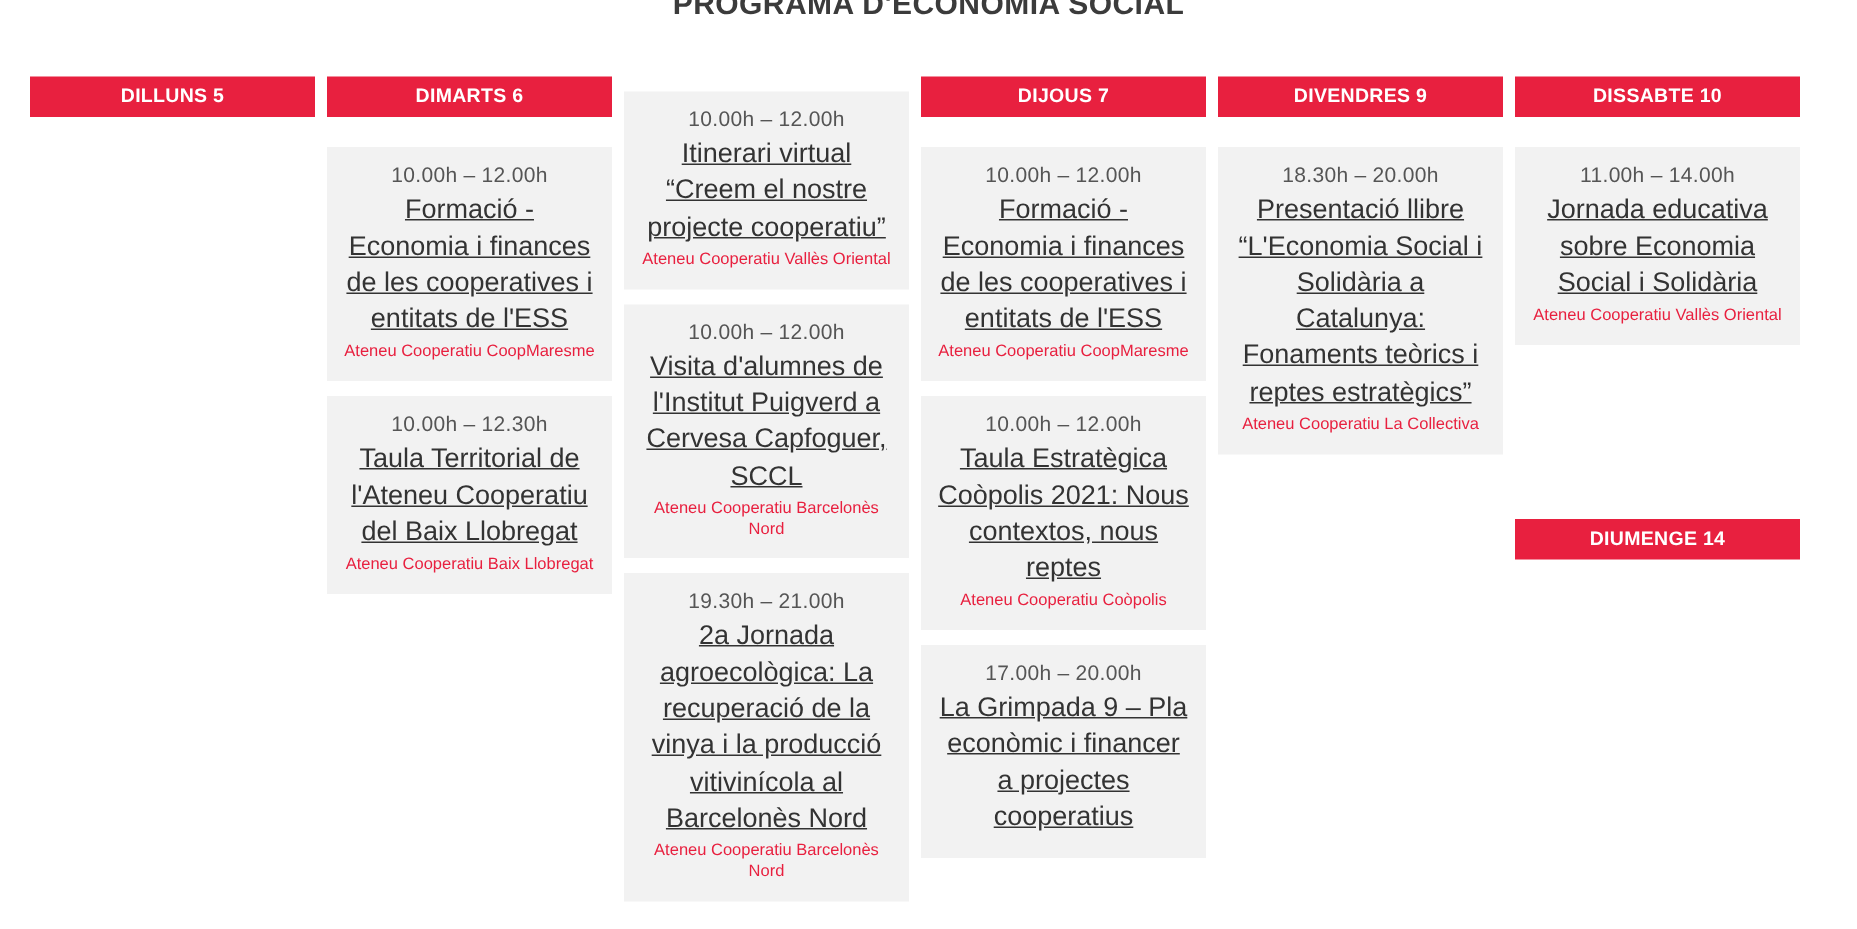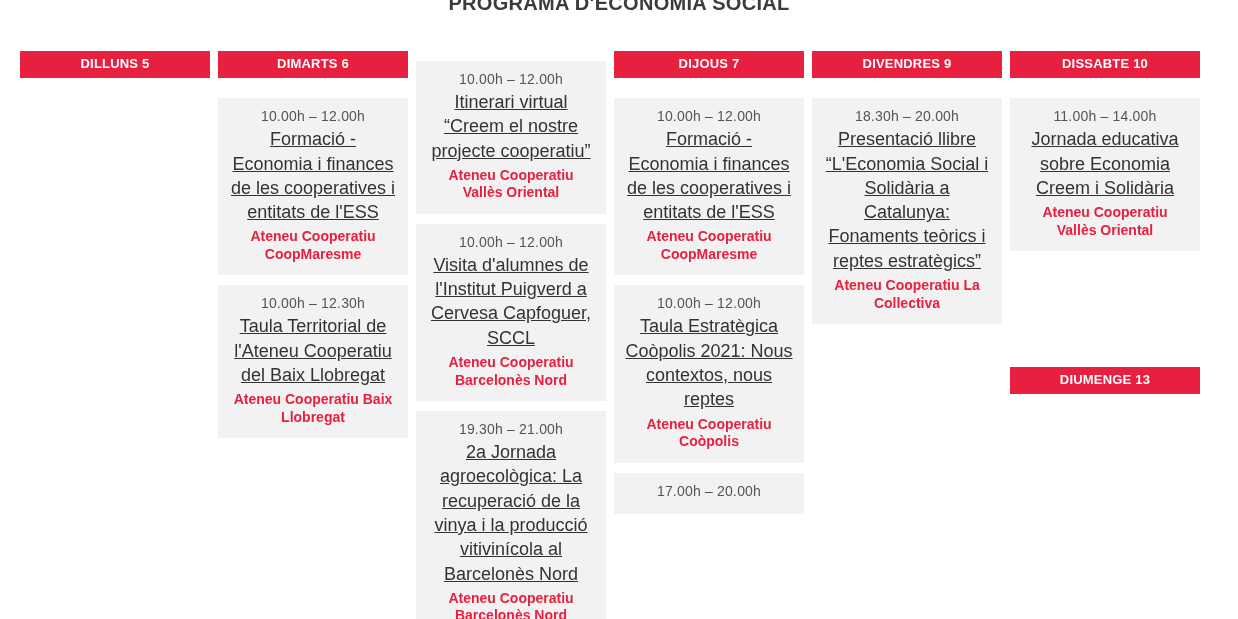--- a/index.html
+++ b/index.html
@@ -83,22 +83,22 @@
     font-size: 18px;
     line-height: 1.35;
     color: #333333;
     text-decoration: underline;
     font-weight: normal;
     display: block;
     margin-bottom: 4px;
   }
 
   .event-org {
-    font-size: 14px;
-    font-weight: bold;
+    font-size: 11px;
+    font-weight: normal;
     color: #e8203f;
     line-height: 1.25;
     display: block;
   }
 
   .sunday-wrap {
     margin-top: 106px;
   }
 </style>
 </head>
@@ -157,43 +157,44 @@
         <a class="event-title">Formació - Economia i finances de les cooperatives i entitats de l'ESS</a>
         <span class="event-org">Ateneu Cooperatiu CoopMaresme</span>
       </div>
       <div class="event-card">
         <div class="event-time">10.00h – 12.00h</div>
         <a class="event-title">Taula Estratègica Coòpolis 2021: Nous contextos, nous reptes</a>
         <span class="event-org">Ateneu Cooperatiu Coòpolis</span>
       </div>
       <div class="event-card">
         <div class="event-time">17.00h – 20.00h</div>
+        <a class="event-title">La Grimpada 9 – Pla econòmic i financer  a projectes cooperatius</a>
       </div>
     </div>
   </div>
 
   <div class="day-column">
     <div class="day-header">DIVENDRES 9</div>
     <div class="events">
       <div class="event-card">
         <div class="event-time">18.30h – 20.00h</div>
         <a class="event-title">Presentació llibre “L'Economia Social i Solidària a Catalunya: Fonaments teòrics i reptes estratègics”</a>
         <span class="event-org">Ateneu Cooperatiu La Collectiva</span>
       </div>
     </div>
   </div>
 
   <div class="day-column">
     <div class="day-header">DISSABTE 10</div>
     <div class="events">
       <div class="event-card">
         <div class="event-time">11.00h – 14.00h</div>
-        <a class="event-title">Jornada educativa sobre Economia Creem i Solidària</a>
+        <a class="event-title">Jornada educativa sobre Economia Social i Solidària</a>
         <span class="event-org">Ateneu Cooperatiu Vallès Oriental</span>
       </div>
     </div>
     <div class="sunday-wrap">
-      <div class="day-header">DIUMENGE 13</div>
+      <div class="day-header">DIUMENGE 14</div>
       <div class="events"></div>
     </div>
   </div>
 
 </div>
 
 </body></html>

